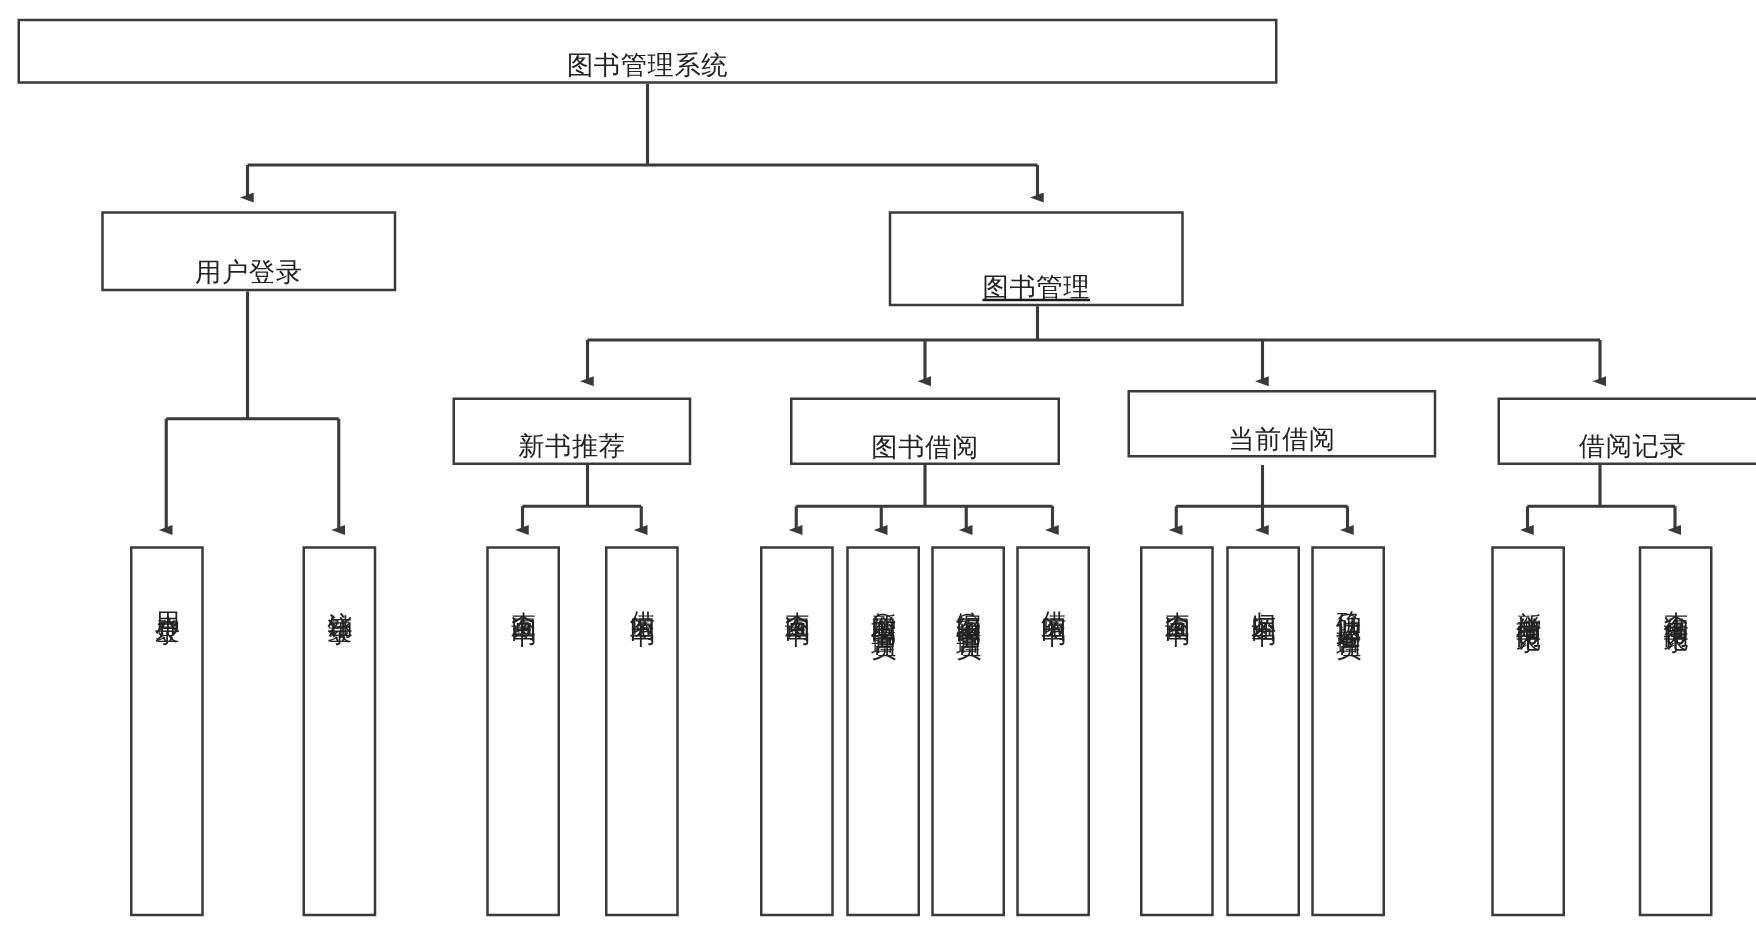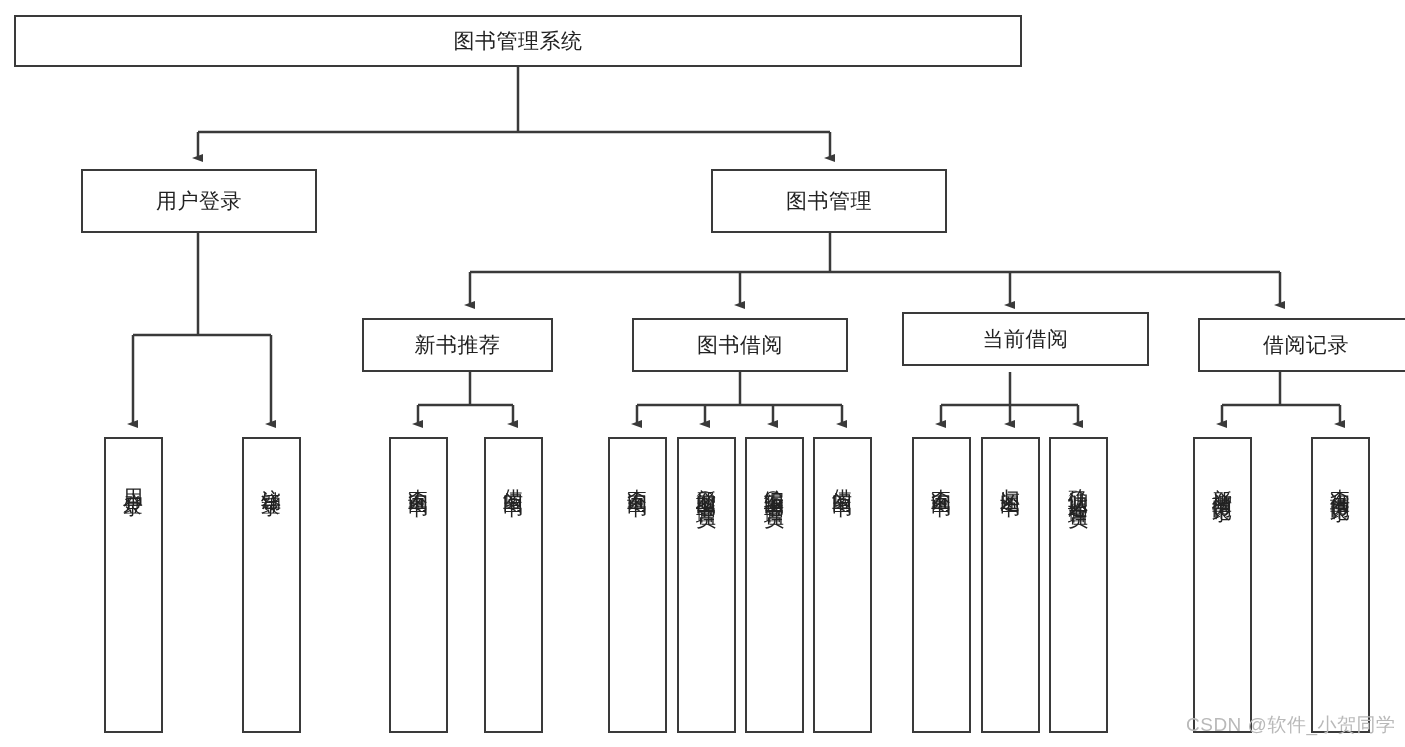--- a/index.html
+++ b/index.html
@@ -24,21 +24,21 @@
     top: 0; left: 0;
     width: 1405px;
     height: 747px;
   }
   .node-box {
     position: absolute;
     box-sizing: border-box;
     background: #ffffff;
     border: 2px solid #3a3a3a;
     display: flex;
-    align-items: center;
+    align-items: flex-end;
     justify-content: center;
     color: #1a1a1a;
   }
   .node-label {
     font-size: 21px;
     line-height: 1.15;
     letter-spacing: 0.5px;
     white-space: nowrap;
     color: #222222;
   }
@@ -121,21 +121,21 @@
     </g>
   </svg>
 
   <div class="node-box" style="left:14px; top:15px; width:1008px; height:52px;">
     <span class="node-label">图书管理系统</span>
   </div>
 
   <div class="node-box" style="left:81px; top:169px; width:236px; height:64px;">
     <span class="node-label">用户登录</span>
   </div>
-  <div class="node-box" style="left:711px; top:169px; width:236px; height:64px;">
+  <div class="node-box" style="left:711px; top:169px; width:236px; height:76px;text-decoration:underline;">
     <span class="node-label">图书管理</span>
   </div>
 
   <div class="node-box" style="left:362px; top:318px; width:191px; height:54px;">
     <span class="node-label">新书推荐</span>
   </div>
   <div class="node-box" style="left:632px; top:318px; width:216px; height:54px;font-family:Liberation Serif, serif;">
     <span class="node-label">图书借阅</span>
   </div>
   <div class="node-box" style="left:902px; top:312px; width:247px; height:54px;">
@@ -182,15 +182,14 @@
     <span class="node-label">确认归还（管理员）</span>
   </div>
 
   <div class="node-box vertical" style="left:1193px; top:437px; width:59px; height:296px;">
     <span class="node-label">新增借阅记录</span>
   </div>
   <div class="node-box vertical" style="left:1311px; top:437px; width:59px; height:296px;">
     <span class="node-label">查询借阅记录</span>
   </div>
 
-  <div class="watermark">CSDN @软件_小贺同学</div>
 
 </div>
 
 </body></html>

